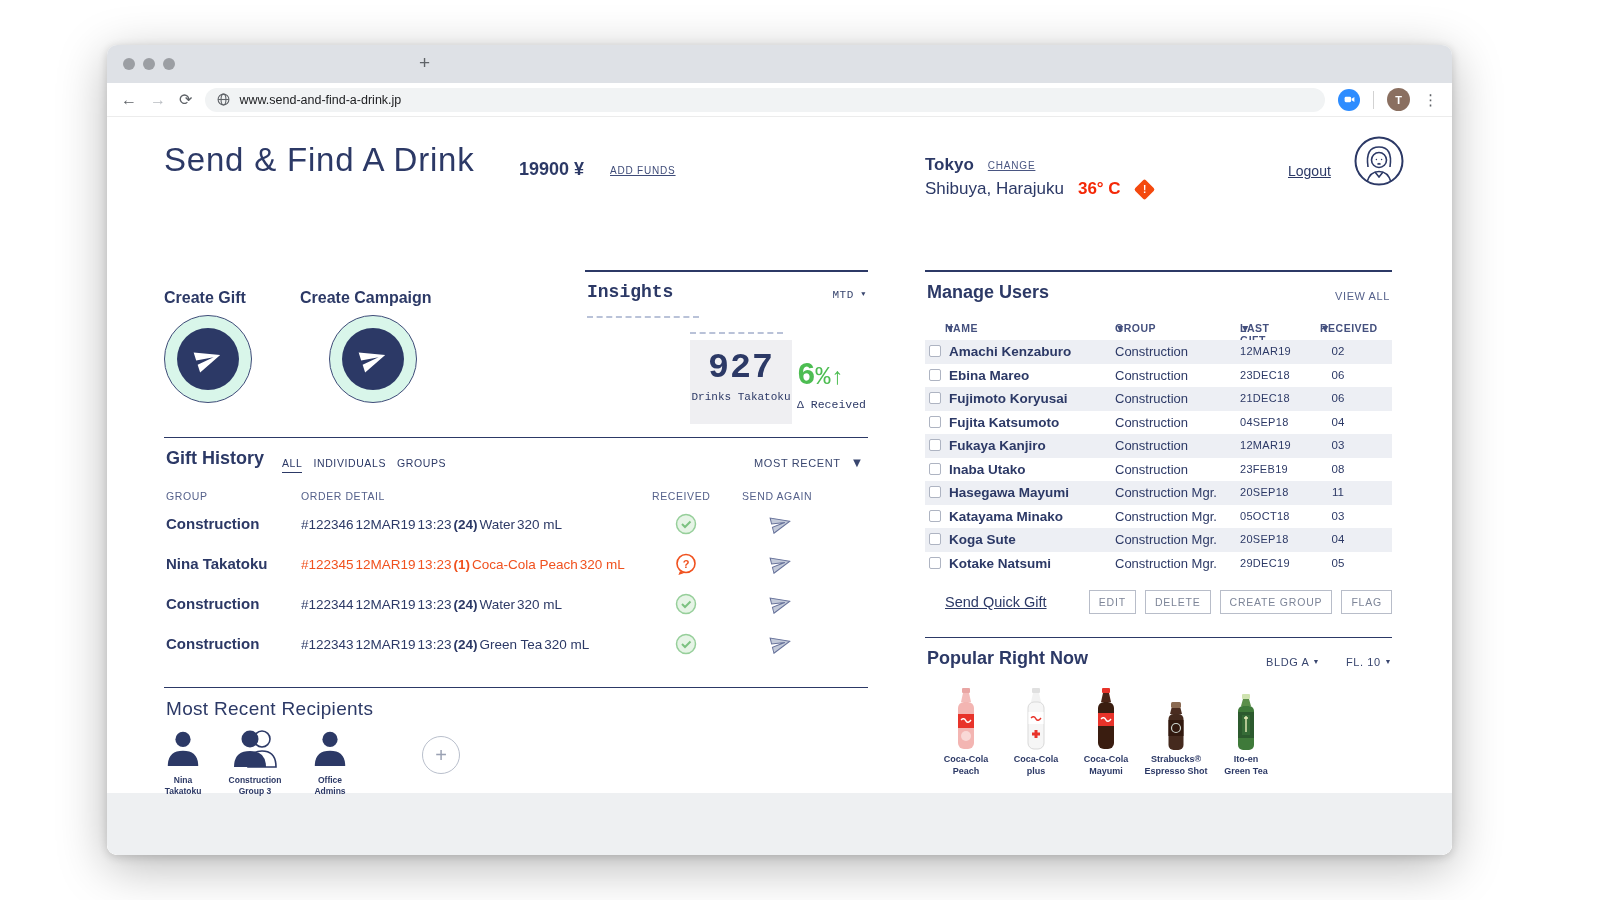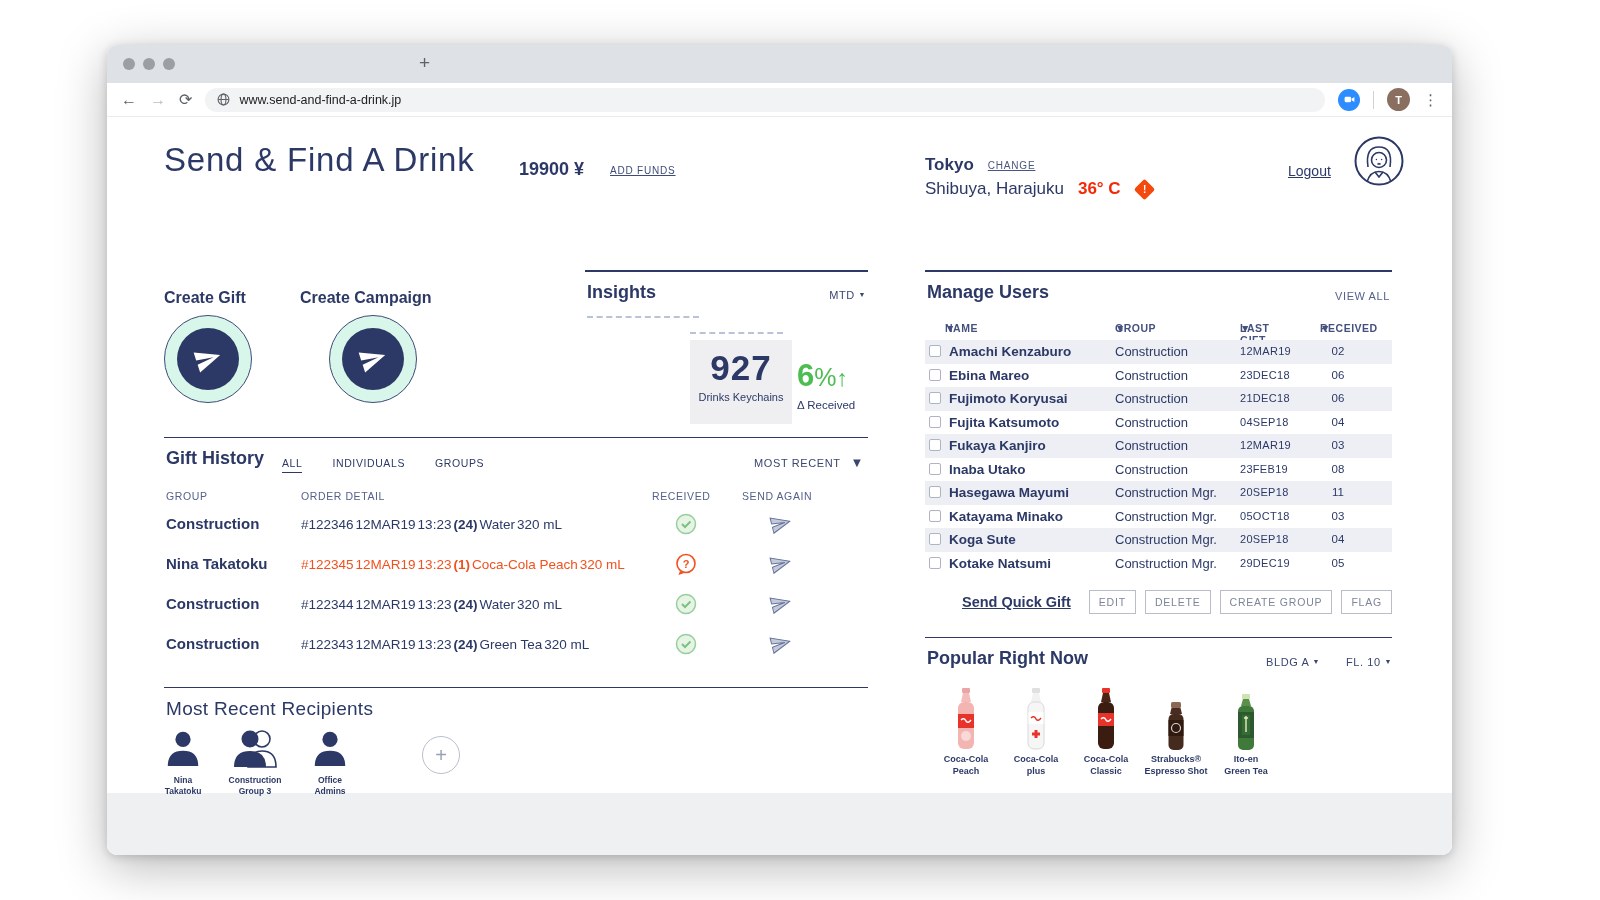--- a/index.html
+++ b/index.html
@@ -46,34 +46,34 @@
   
   .create-label{position:absolute;top:172px;font-size:16px;font-weight:bold;}
   .circle-btn{position:absolute;top:198px;width:88px;height:88px;border-radius:50%;background:#d9f6ea;border:1px solid #3e4b78;display:flex;align-items:center;justify-content:center;box-sizing:border-box;}
   .circle-inner{width:62px;height:62px;border-radius:50%;background:#2c3966;display:flex;align-items:center;justify-content:center;}
   
   .panel{position:absolute;box-sizing:border-box;}
   .panel-title{position:absolute;left:2px;top:10px;font-size:18px;font-weight:bold;}
   .tri{font-size:7px;color:#39466f;vertical-align:2px;}
   .small-caps{font-size:10.5px;letter-spacing:.6px;color:#55618b;}
   
-  .insights{left:478px;top:153px;width:283px;height:168px;border-top:2px solid #2c3966;}
+  .insights{left:478px;top:153px;width:283px;height:168px;border-top:2px solid #2c3966;font-family:Liberation Mono, monospace;}
   .insights .period{position:absolute;right:2px;top:17px;font-size:11px;letter-spacing:.6px;color:#39466f;}
   .dash{position:absolute;border-top:2px dashed #b9c2d8;}
   .ibox{position:absolute;background:#efeff2;text-align:center;}
   .ibox .num{font-size:35px;font-weight:bold;letter-spacing:1px;color:#2c3966;}
   .ibox .lbl{font-size:11px;margin-top:3px;color:#2c3966;}
   .delta{position:absolute;left:212px;top:86px;}
   .delta .big{font-size:31px;font-weight:bold;color:#4dbd52;}
   .delta .pct{font-size:25px;color:#4dbd52;}
   .delta .arrow{font-size:23px;color:#4dbd52;font-weight:bold;}
   .delta .lbl{font-size:11.5px;color:#2c3966;margin-top:5px;}
   
   .gift{left:57px;top:320px;width:704px;height:250px;border-top:1.5px solid #2c3966;}
-  .gift-tabs{position:absolute;left:118px;top:19px;display:flex;gap:30px;}
+  .gift-tabs{position:absolute;left:118px;top:19px;display:flex;gap:11px;}
   .gift-tab{font-size:10.5px;letter-spacing:.6px;color:#2c3966;padding-bottom:3px;}
   .gift-tab.active{border-bottom:1.5px solid #2c3966;}
   .gift-sort{position:absolute;right:4px;top:17px;font-size:11px;letter-spacing:.6px;color:#39466f;display:flex;align-items:center;gap:10px;}
   .gift-sort .tri{font-size:13px;vertical-align:0;}
   .gift-head{position:absolute;top:52px;left:0;right:0;}
   .gift-head span{position:absolute;}
   .grow{position:absolute;left:0;right:0;height:40px;}
   .grow .gname{position:absolute;left:2px;line-height:40px;font-size:15px;font-weight:bold;}
   .grow .detail{position:absolute;left:137px;top:0;height:40px;display:flex;align-items:center;gap:2px;font-size:13.5px;color:#2c3966;}
   .grow .detail .qty{font-weight:bold;}
@@ -93,21 +93,21 @@
   .mu-head{position:absolute;top:50px;left:0;right:0;}
   .mu-head span{position:absolute;font-size:10.5px;letter-spacing:.5px;color:#44507e;font-weight:bold;}
   .mu-rows{position:absolute;top:68px;left:0;right:0;}
   .mrow{position:relative;height:23.5px;}
   .mrow.shaded{background:#edeff4;}
   .mrow .cb{position:absolute;left:4px;top:5px;width:12px;height:12px;border:1.5px solid #aeb4c2;border-radius:2px;background:#fff;box-sizing:border-box;}
   .mrow .nm{position:absolute;left:24px;font-size:13.5px;font-weight:bold;line-height:23.5px;}
   .mrow .gp{position:absolute;left:190px;font-size:13px;line-height:23.5px;}
   .mrow .dt{position:absolute;left:315px;font-size:11px;letter-spacing:.3px;line-height:23.5px;}
   .mrow .rc{position:absolute;left:395px;width:36px;text-align:center;font-size:11.5px;line-height:23.5px;}
-  .quick-gift{position:absolute;left:37px;top:322px;font-size:14.5px;font-weight:bold;text-decoration:underline;}
+  .quick-gift{position:absolute;left:20px;top:322px;font-size:14.5px;font-weight:normal;text-decoration:underline;}
   .mu-btns{position:absolute;right:0;top:318px;display:flex;gap:9px;}
   .mu-btn{border:1px solid #b8bdc9;background:#fff;color:#7d8598;font-size:10.5px;letter-spacing:.8px;padding:5px 9px;font-family:"Liberation Sans",sans-serif;}
   
   .popular{left:818px;top:520px;width:467px;height:150px;border-top:1.5px solid #2c3966;}
   .pop-filters{position:absolute;right:0;top:18px;display:flex;gap:26px;font-size:11px;letter-spacing:.6px;color:#39466f;}
   .products{position:absolute;left:6px;top:46px;display:flex;}
   .product{width:70px;text-align:center;}
   .bottle-box{height:66px;display:flex;align-items:flex-end;justify-content:center;}
   .product .pl{font-size:9px;font-weight:bold;line-height:1.3;margin-top:4px;color:#2c3966;}
 </style>
@@ -206,21 +206,21 @@
 
     <div class="panel insights">
       <div class="panel-title">Insights</div>
       <div class="period">
         <span>MTD</span> <span class="tri">▼</span>
       </div>
       <div class="dash" style="left:2px;top:44px;width:112px;"></div>
       <div class="dash" style="left:105px;top:60px;width:93px;"></div>
       <div class="ibox" style="left:105px;top:68px;width:102px;height:84px;">
         <div class="num" style="margin-top:8px;">927</div>
-        <div class="lbl">Drinks Keychains</div>
+        <div class="lbl">Drinks Takatoku</div>
       </div>
       <div class="delta">
         <span class="big">6</span><span class="pct">%</span><span class="arrow">↑</span>
         <div class="lbl">Δ Received</div>
       </div>
     </div>
 
     <div class="panel gift">
       <div class="panel-title">Gift History</div>
       <div class="gift-tabs">
@@ -506,21 +506,21 @@
         <div class="product">
           <div class="bottle-box">
             <svg width="24" height="62" viewBox="0 0 24 62">
                 <rect x="8" y="0" width="8" height="5" rx="1" fill="#e8332a"></rect>
                 <path d="M9 5 H15 L17 14 H7 Z" fill="#4a2417"></path>
                 <rect x="4" y="14" width="16" height="47" rx="6" fill="#3a1d10"></rect>
                 <rect x="4" y="25" width="16" height="13" fill="#e8332a"></rect>
                 <path d="M7 31 Q10 28 12 32 Q14 35 17 31" stroke="#fff" stroke-width="1.4" fill="none"></path>
               </svg>
           </div>
-          <div class="pl"><span>Coca-Cola</span><br><span>Classic</span></div>
+          <div class="pl"><span>Coca-Cola</span><br><span>Mayumi</span></div>
         </div>
         <div class="product">
           <div class="bottle-box">
             <svg width="22" height="48" viewBox="0 0 22 48">
                 <rect x="6" y="0" width="10" height="6" rx="1.5" fill="#8a6a52"></rect>
                 <path d="M6.5 6 H15.5 L17 12 H5 Z" fill="#4a2c20"></path>
                 <rect x="3.5" y="12" width="15" height="36" rx="5" fill="#452a1e"></rect>
                 <rect x="3.5" y="18" width="15" height="16" fill="#32190f"></rect>
                 <circle cx="11" cy="26" r="4.5" fill="none" stroke="#cdd6cf" stroke-width="1.2"></circle>
               </svg>

